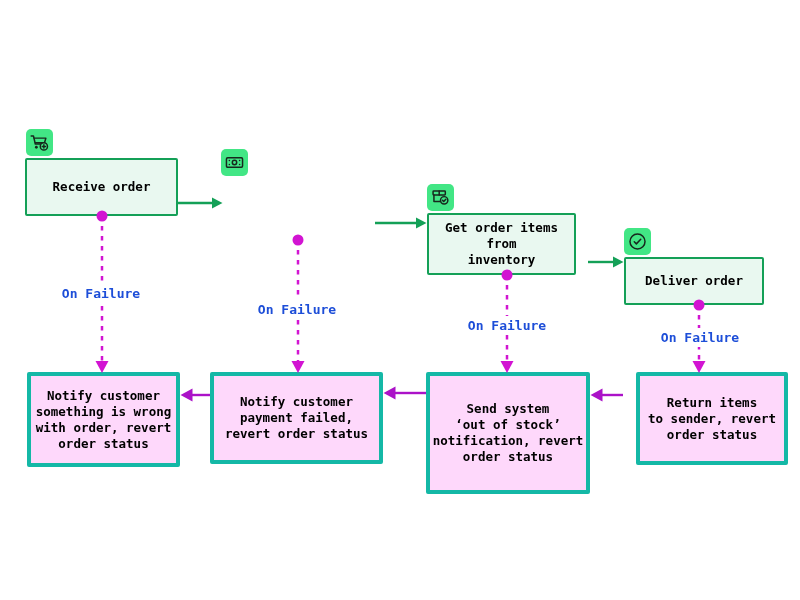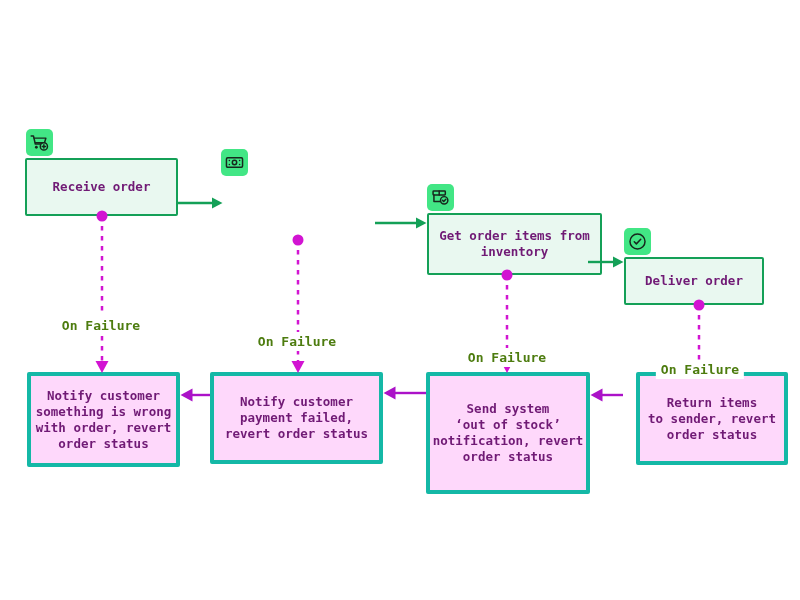--- a/index.html
+++ b/index.html
@@ -7,33 +7,32 @@
     position:relative;width:800px;height:600px;background:#ffffff;overflow:hidden;
     font-family:"DejaVu Sans Mono","Liberation Mono",monospace;
   }
   .node{
     position:absolute;display:flex;align-items:center;justify-content:center;
     text-align:center;box-sizing:border-box;z-index:2;
   }
   .g-node{background:#e9f8f0;border:2px solid #14a057;border-radius:2px;}
   .p-node{background:#fed8fb;border:4px solid #14b8a6;border-radius:2px;}
   .step-label{
-    white-space:pre-line;font-size:12.5px;line-height:16px;font-weight:600;color:#701a75;
+    white-space:pre-line;font-size:12.5px;line-height:16px;font-weight:600;color:#000000;
   }
   .badge{
     position:absolute;width:27px;height:27px;background:#42e685;border-radius:5px;
     display:flex;align-items:center;justify-content:center;z-index:2;
   }
   .badge svg{width:21px;height:21px;}
   .connector-layer{position:absolute;left:0;top:0;z-index:3;pointer-events:none;}
   .edge-label{
     position:absolute;z-index:4;transform:translateX(-50%);
-    background:#ffffff;padding:2px 5px;font-size:13px;font-weight:700;color:#4d7c0f;
+    background:#ffffff;padding:2px 5px;font-size:13px;font-weight:700;color:#1d4ed8;
     white-space:nowrap;
-    margin-top:32px;
   }
 </style>
 </head>
 <body>
 
 <div class="canvas">
 
   <div class="badge" style="left:26px;top:129px">
     <svg viewBox="0 0 24 24" fill="none" stroke="#17271d" stroke-width="1.7" stroke-linecap="round" stroke-linejoin="round">
       <path d="M2.5 4.5h2.6l2.1 9.2h8.6"></path>
@@ -62,21 +61,21 @@
   <div class="badge" style="left:624px;top:228px">
     <svg viewBox="0 0 24 24" fill="none" stroke="#17271d" stroke-width="1.7" stroke-linecap="round" stroke-linejoin="round">
       <circle cx="12" cy="12" r="8.6"></circle>
       <path d="M8.3 12.3l2.4 2.4 5-5.2"></path>
     </svg>
   </div>
 
   <div class="node g-node" style="left:25px;top:158px;width:153px;height:58px">
     <span class="step-label">Receive order</span>
   </div>
-  <div class="node g-node" style="left:427px;top:213px;width:175px;height:62px">
+  <div class="node g-node" style="left:427px;top:213px;width:149px;height:62px">
     <span class="step-label">Get order items from
 inventory</span>
   </div>
   <div class="node g-node" style="left:624px;top:257px;width:140px;height:48px">
     <span class="step-label">Deliver order</span>
   </div>
 
   <div class="node p-node" style="left:27px;top:372px;width:153px;height:95px">
     <span class="step-label">Notify customer
 something is wrong

